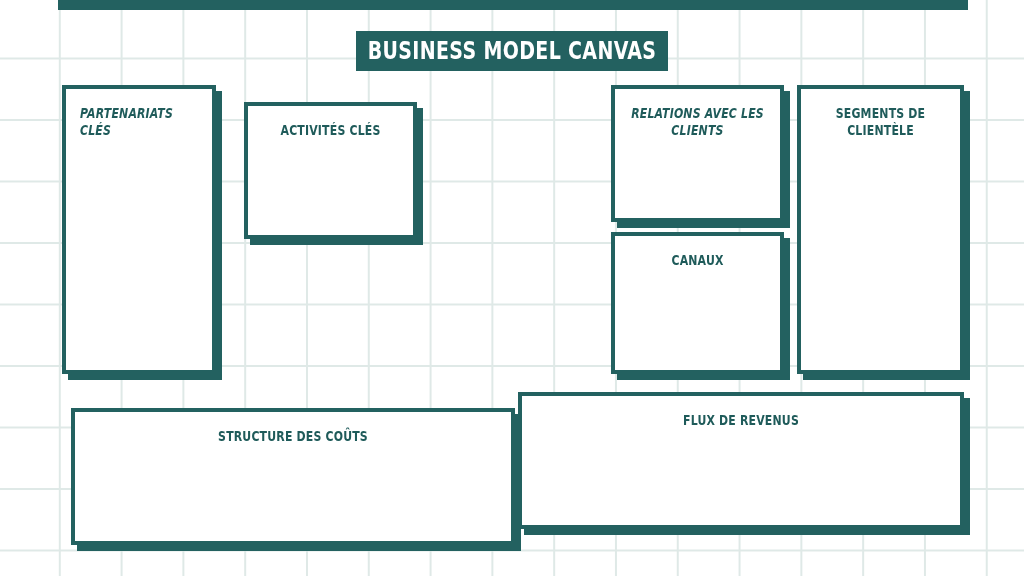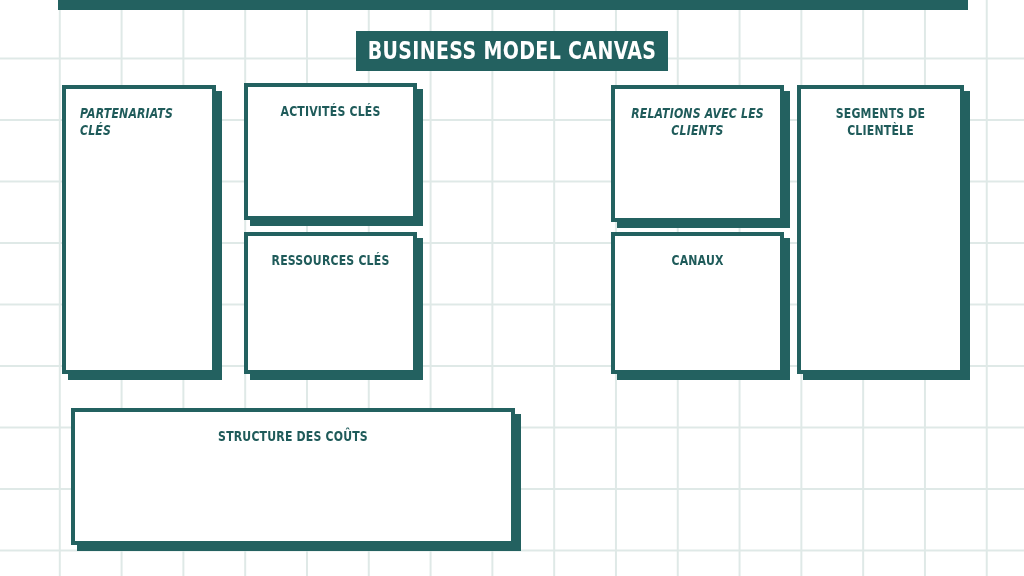--- a/index.html
+++ b/index.html
@@ -104,29 +104,25 @@
 
   <div class="title-plate">
     <span class="title-text">BUSINESS MODEL CANVAS</span>
   </div>
 
   <div class="block" style="left:62px; top:85px; width:154px; height:289px;font-style:italic;">
     <div class="block-label left-align">PARTENARIATS CLÉS</div>
     <div class="block-body"></div>
   </div>
 
-  <div class="block" style="left:244px; top:83px; width:173px; height:137px;padding-left:20px;">
+  <div class="block" style="left:244px; top:102px; width:173px; height:137px;padding-left:20px;">
     <div class="block-label">ACTIVITÉS CLÉS</div>
     <div class="block-body"></div>
   </div>
 
-  <div class="block" style="left:244px; top:232px; width:173px; height:142px;">
-    <div class="block-label">RESSOURCES CLÉS</div>
-    <div class="block-body"></div>
-  </div>
 
 
   <div class="block" style="left:611px; top:85px; width:173px; height:137px;font-style:italic;">
     <div class="block-label">RELATIONS AVEC LES CLIENTS</div>
     <div class="block-body"></div>
   </div>
 
   <div class="block" style="left:797px; top:85px; width:167px; height:289px;">
     <div class="block-label">SEGMENTS DE CLIENTÈLE</div>
     <div class="block-body"></div>
@@ -135,14 +131,18 @@
   <div class="block" style="left:611px; top:232px; width:173px; height:142px;">
     <div class="block-label">CANAUX</div>
     <div class="block-body"></div>
   </div>
 
   <div class="block" style="left:62px; top:408px; width:444px; height:137px;margin-left:9px;">
     <div class="block-label">STRUCTURE DES COÛTS</div>
     <div class="block-body"></div>
   </div>
 
+  <div class="block" style="left:518px; top:392px; width:446px; height:137px;">
+    <div class="block-label">FLUX DE REVENUS</div>
+    <div class="block-body"></div>
+  </div>
 
 </div>
 
 </body></html>

